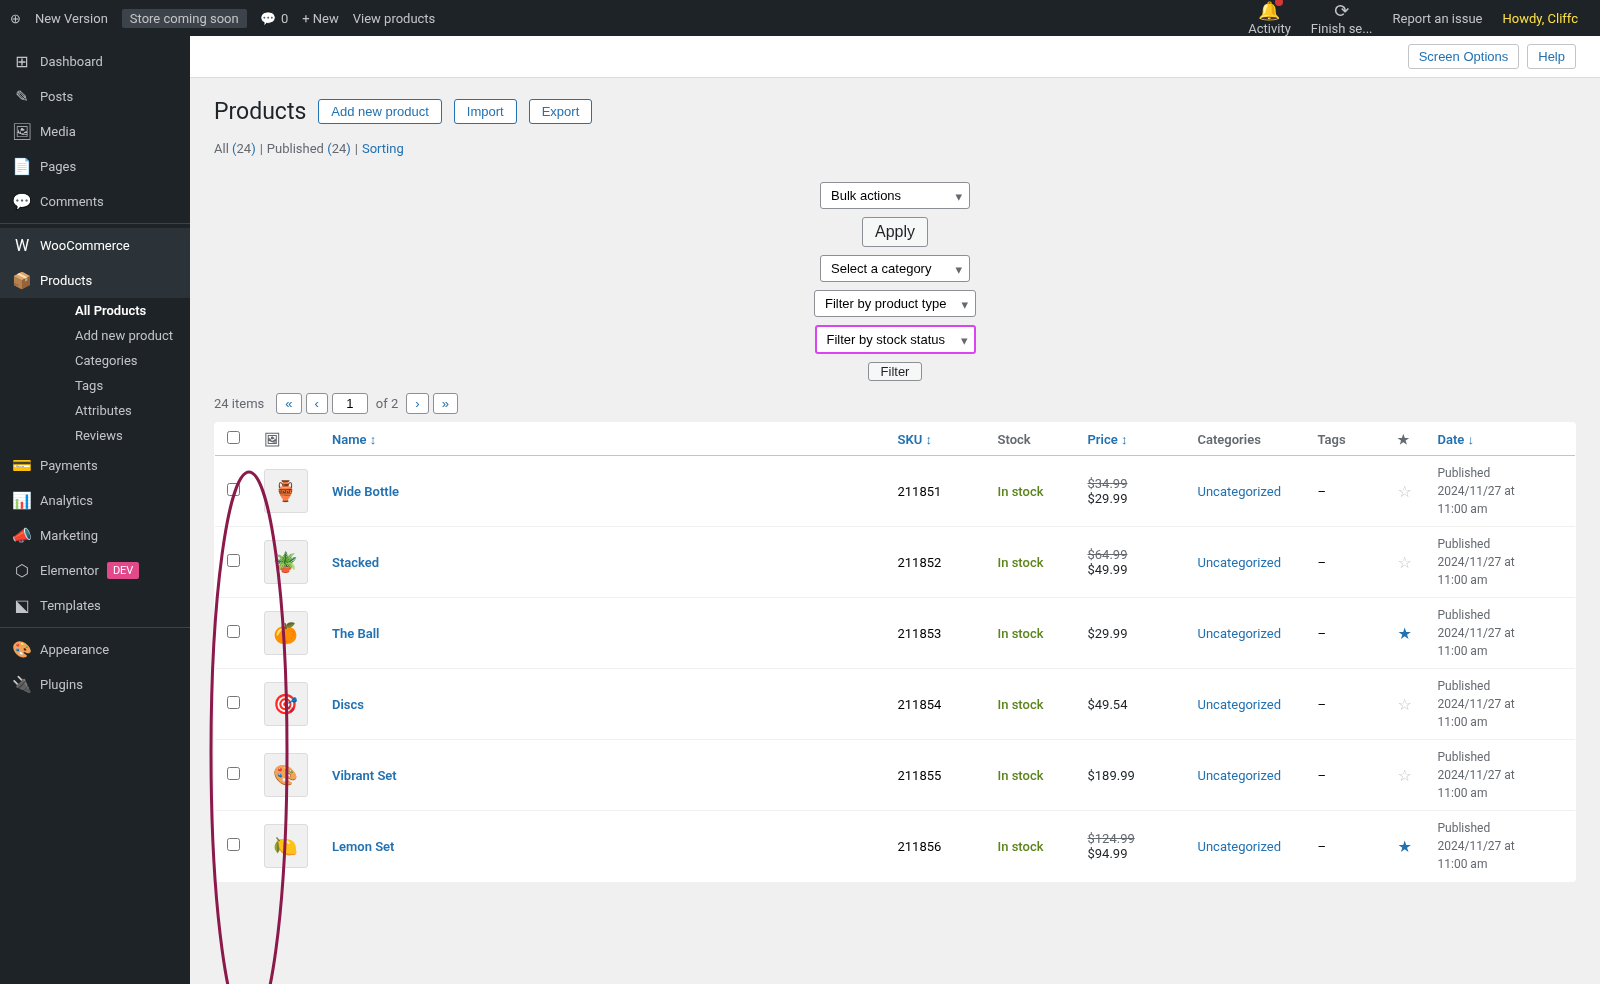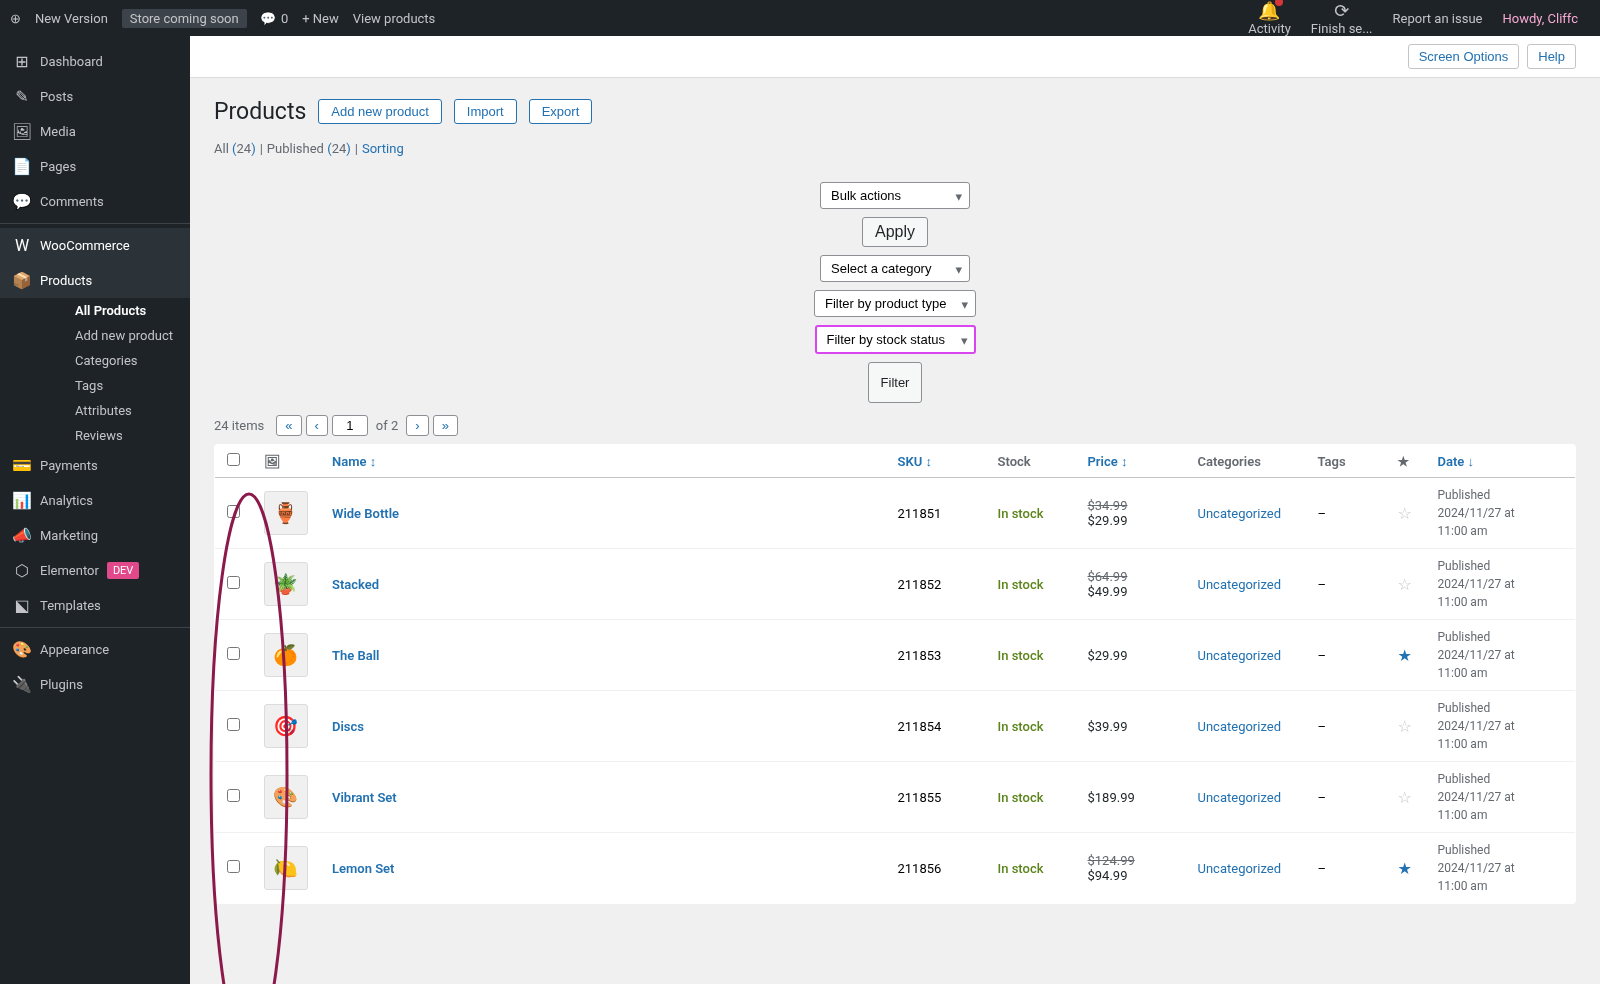--- a/index.html
+++ b/index.html
@@ -17,21 +17,21 @@
       flex-shrink: 0;
       position: relative;
       z-index: 100;
     }
     .admin-bar-left { display: flex; align-items: center; gap: 14px; flex: 1; }
     .admin-bar-right { display: flex; align-items: center; gap: 16px; }
     .admin-bar a, .admin-bar span { color: #c3c4c7; font-size: 13px; text-decoration: none; cursor: pointer; }
     .wp-logo { color: #fff; font-size: 20px; }
     .store-badge { background: #3c434a; color: #c3c4c7; padding: 2px 8px; border-radius: 2px; font-size: 12px; }
     .comment-count { display: flex; align-items: center; gap: 4px; color: #c3c4c7; }
-    .admin-bar-right .howdy { color: #f9a8d4; }
+    .admin-bar-right .howdy { color: #fde047; }
 
     
     .layout { display: flex; flex: 1; overflow: hidden; }
 
     
     .sidebar {
       width: 190px;
       background: #1d2327;
       color: #c3c4c7;
       flex-shrink: 0;
@@ -180,21 +180,21 @@
       color: #1d2327;
       padding: 5px 12px;
       border-radius: 3px;
       cursor: pointer;
       font-size: 16px;
     }
     .filter-btn {
       background: #f6f7f7;
       border: 1px solid #8c8f94;
       color: #1d2327;
-      padding: 12px 12px;
+      padding: 1px 12px;
       border-radius: 3px;
       cursor: pointer;
       font-size: 13px;
     }
     .stock-select-wrap {
       position: relative;
       display: inline-flex;
       align-items: center;
     }
     .stock-select-wrap select {
@@ -610,21 +610,21 @@
     </td>
     <td>
       <a class="product-name">Discs</a>
     </td>
     <td class="sku-col">
       <span>211854</span>
     </td>
     <td class="stock-col">
       <span class="in-stock">In stock</span>
     </td>
-    <td class="price-col"><span class="price-sale">$39.99</span></td>
+    <td class="price-col"><span class="price-sale">$49.54</span></td>
     <td class="cat-col">
       <a class="cat-link">Uncategorized</a>
     </td>
     <td class="tags-col">
       <span>–</span>
     </td>
     <td class="star-col"><span class="star-empty">☆</span></td>
     <td class="date-col">
       <span class="date-text">Published<br>2024/11/27 at<br>11:00 am</span>
     </td>

